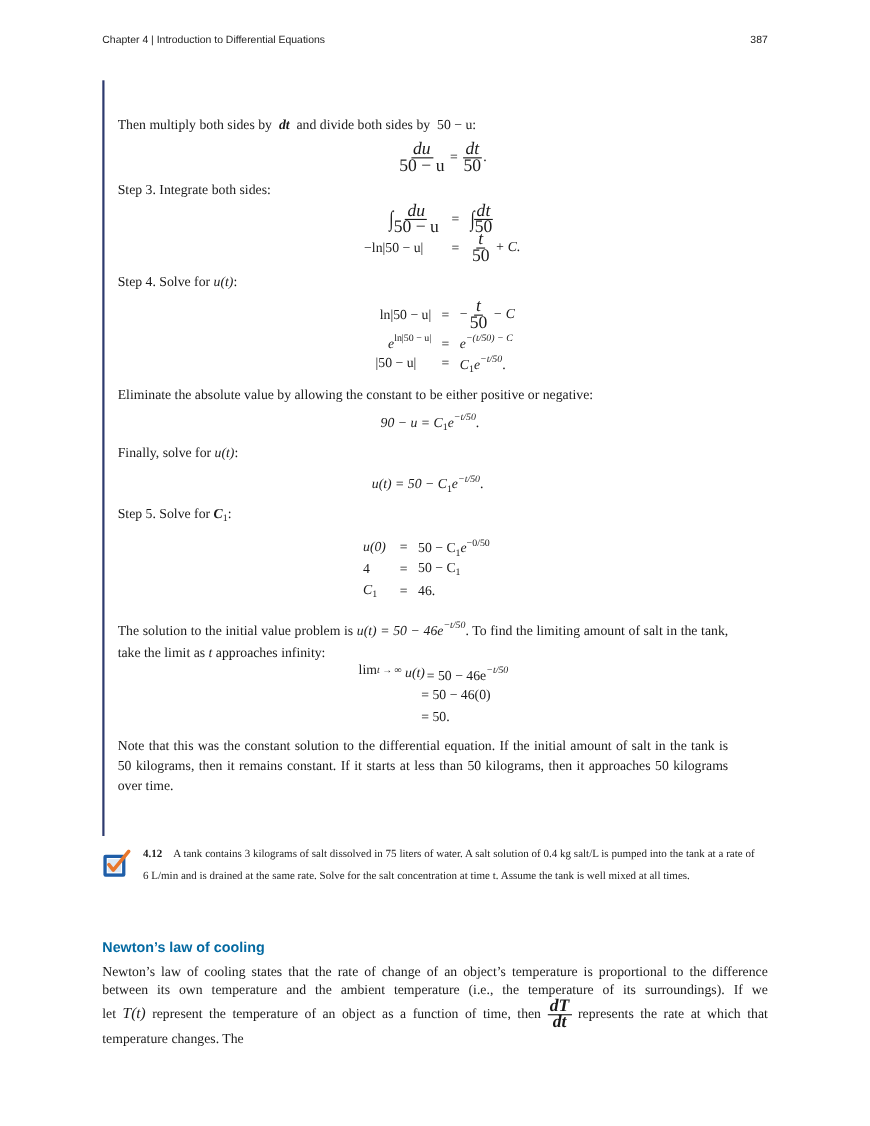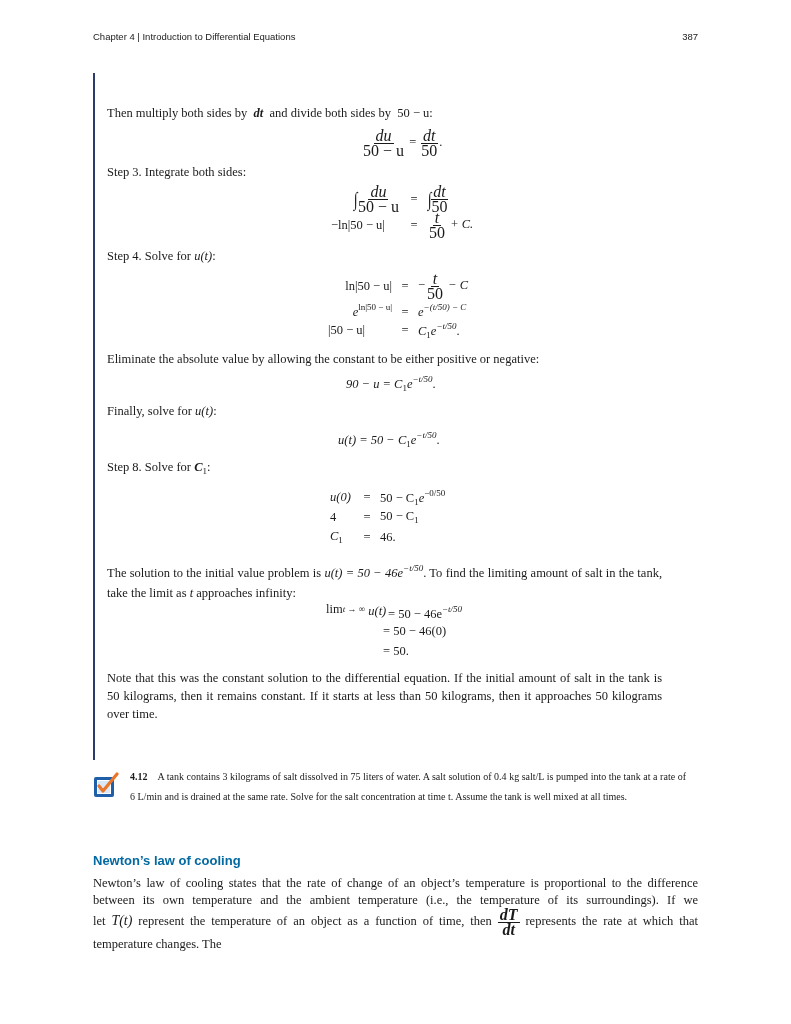--- a/index.html
+++ b/index.html
@@ -96,42 +96,42 @@
           <span class="num m">t</span>
           <span class="den">50</span>
         </span> <span class="m">− C</span></div>
   </div>
   <div style="display:flex; align-items:flex-end; height:22px;">
     <div style="width:64px; text-align:right;"><span class="m">e</span><sup>ln|50 − u|</sup></div>
     <div style="width:26px; text-align:center;">=</div>
     <div><span class="m">e</span><sup class="m">−(t/50) − C</sup></div>
   </div>
   <div style="display:flex; align-items:center; height:20px;">
-    <div style="width:64px; text-align:left;">|50 − u|</div>
+    <div style="width:64px; text-align:center;">|50 − u|</div>
     <div style="width:26px; text-align:center;">=</div>
     <div><span class="m">C</span><sub>1</sub><span class="m">e</span><sup class="m">−t/50</sup><span>.</span></div>
   </div>
 </div>
 
 <div class="p" style="top:350px;">Eliminate the absolute value by allowing the constant to be either positive or negative:</div>
 
 <div class="eq" style="left:346px; top:374px;">
   <span class="m">90 − u = C</span><sub>1</sub><span class="m">e</span><sup class="m">−t/50</sup><span>.</span>
 </div>
 
 <div class="p" style="top:402px;">
   <span>Finally, solve for</span>&nbsp;<span class="m">u(t)</span>:
 </div>
 
 <div class="eq" style="left:338px; top:430px;">
   <span class="m">u(t) = 50 − C</span><sub>1</sub><span class="m">e</span><sup class="m">−t/50</sup><span>.</span>
 </div>
 
 <div class="p" style="top:458px;">
-  <span>Step 8. Solve for</span>&nbsp;<span class="m" style="font-weight:bold">C</span><sub>1</sub>:
+  <span>Step 5. Solve for</span>&nbsp;<span class="m" style="font-weight:bold">C</span><sub>1</sub>:
 </div>
 
 <table class="aligned" style="left:330px; top:487px;">
   <tbody>
       <tr>
     <td class="l m" style="width:24px">u(0)</td>
         <td class="e">=</td>
     <td class="r"><span>50 − C</span><sub>1</sub><span class="m">e</span><sup>−0/50</sup></td>
   </tr>
   <tr>

